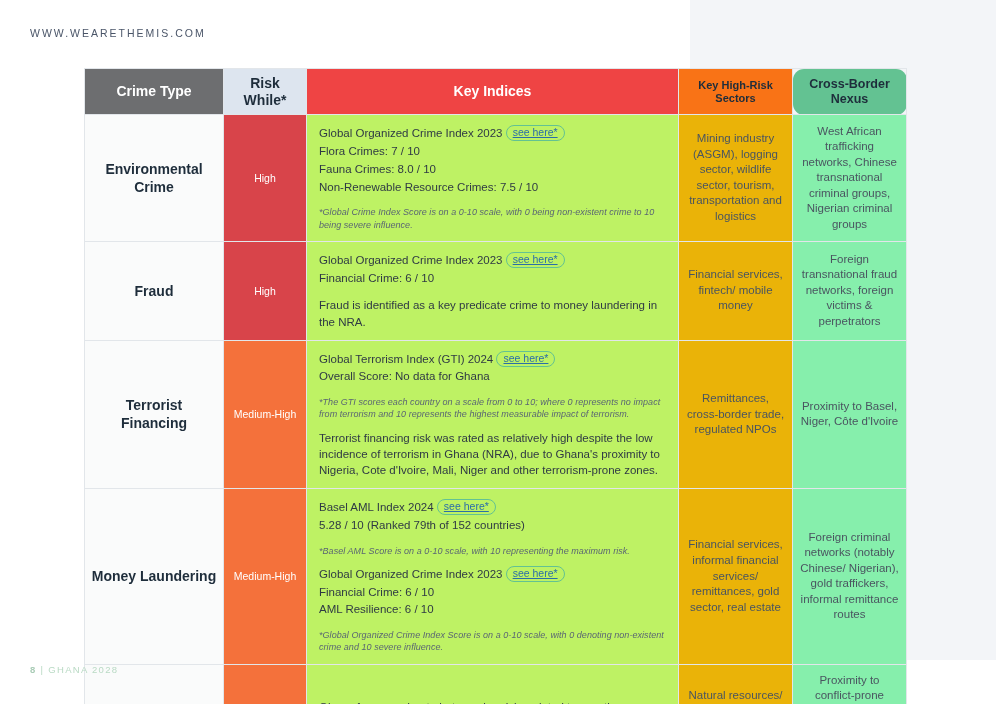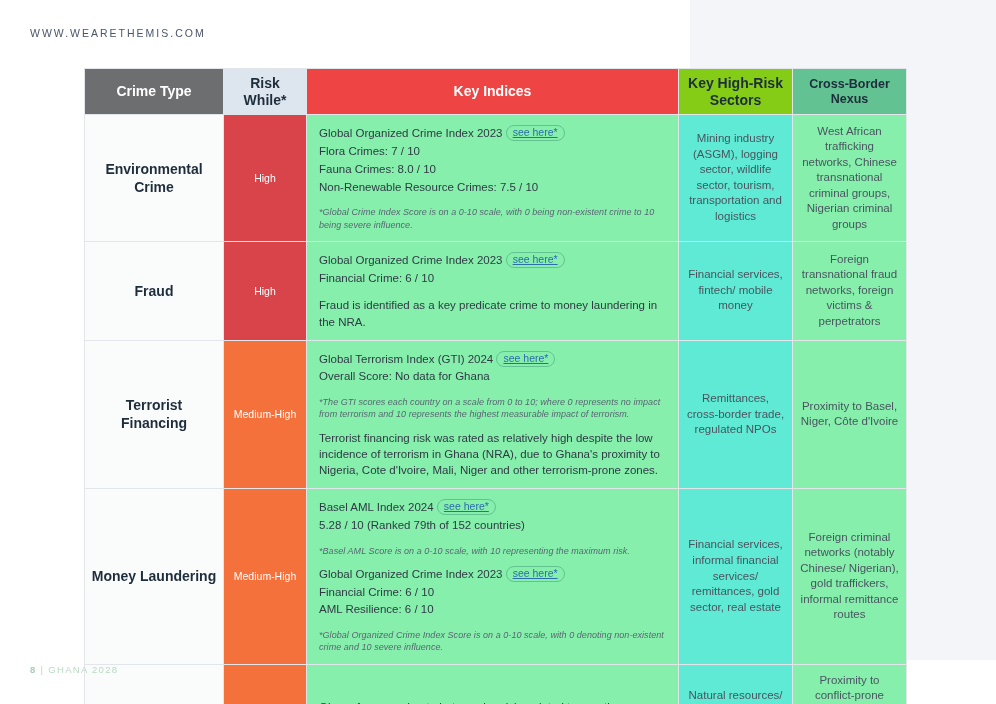--- a/index.html
+++ b/index.html
@@ -78,22 +78,22 @@
     font-size: 14px;
     font-weight: 700;
     text-align: center;
     padding: 3px 5px;
     line-height: 1.15;
     border: none;
   }
   th.h-type    { background: #6d6e70; color: #ffffff; }
   th.h-risk    { background: #dde5ef; color: #1e2d3b; }
   th.h-indices { background: #ef4444; color: #ffffff; }
-  th.h-sectors { background: #84cc16; color: #1e2d3b; font-size: 14px; margin-left: 44px; }
-  th.h-nexus   { background: #63c292; color: #1e2d3b; font-size: 12.5px; }
+  th.h-sectors { background: #f97316; color: #1e2d3b; font-size: 11px; margin-left: 44px; }
+  th.h-nexus   { background: #63c292; color: #1e2d3b; font-size: 12.5px; border-radius: 11px; }
 
   
   td.crime-type {
     background: #fafbfb;
     text-align: center;
     font-size: 14px;
     font-weight: 700;
     color: #1e2d3b;
     line-height: 1.3;
     padding: 8px 6px;
@@ -104,35 +104,35 @@
     color: #ffffff;
     font-weight: 400;
     padding: 6px 2px;
     border-left: none;
     border-right: none;
   }
   td.risk.high   { background: #d8444a; }
   td.risk.medhigh{ background: #f4713b; }
 
   td.indices {
-    background: #86efac;
+    background: #bef264;
     padding: 10px 10px 10px 12px;
     font-size: 11.5px;
     color: #2f3a44;
     line-height: 1.38;
     text-align: left;
   }
   td.sectors, td.nexus {
     text-align: center;
     font-size: 11.5px;
     color: #4a5560;
     line-height: 1.35;
     padding: 8px 6px;
   }
-  td.sectors { background: #5eead4; }
+  td.sectors { background: #eab308; }
   td.nexus   { background: #86efac; }
 
   .blk { margin-bottom: 2px; }
   .gap { height: 9px; }
   .note {
     font-style: italic;
     font-size: 9px;
     color: #5a6673;
     line-height: 1.35;
     letter-spacing: 0.05px;

